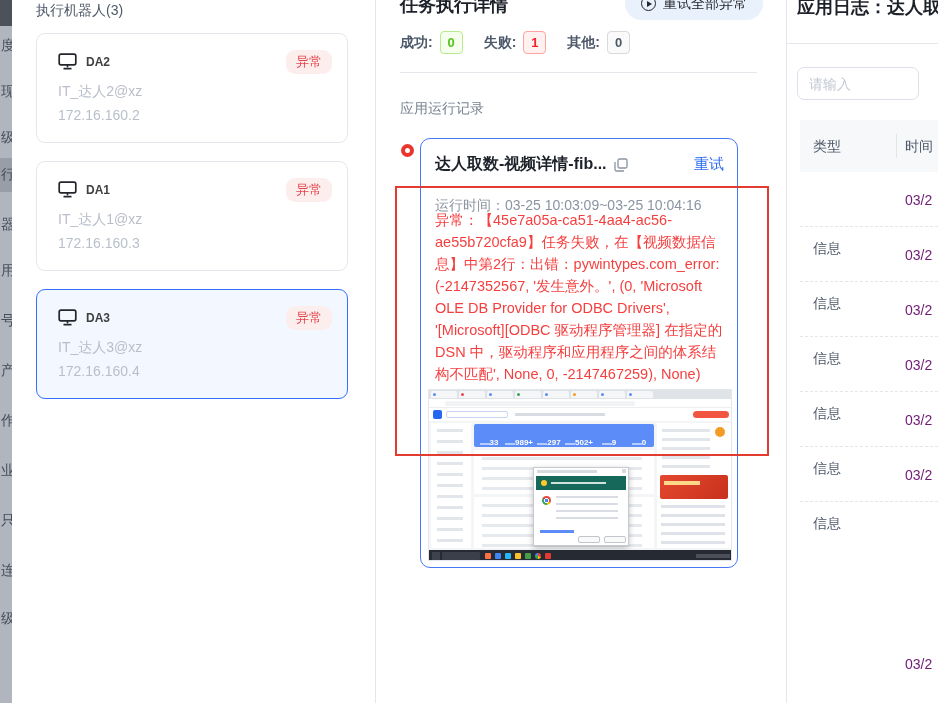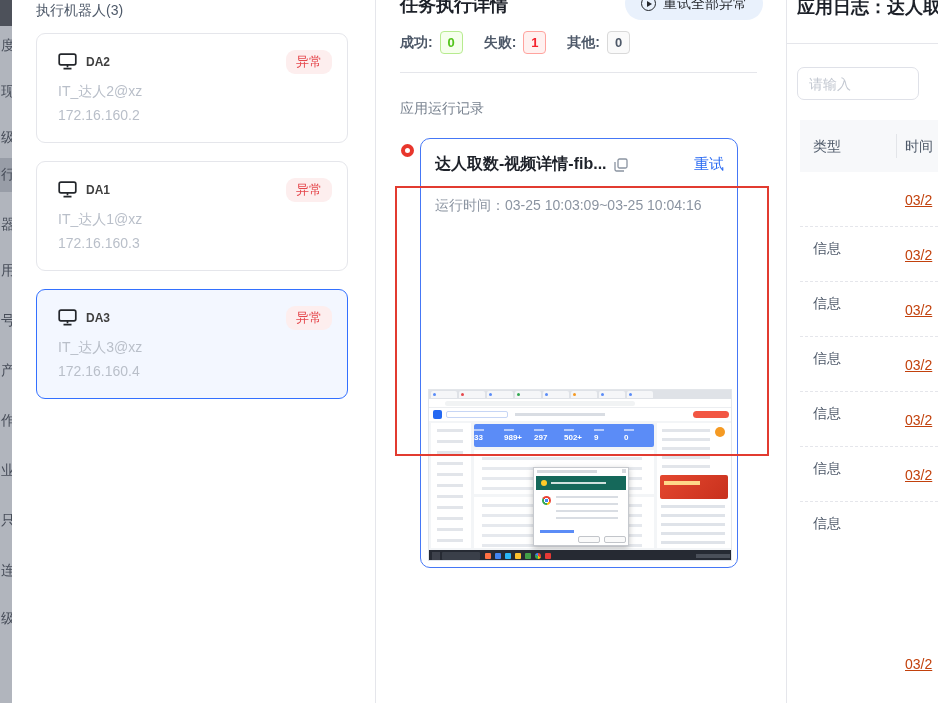--- a/index.html
+++ b/index.html
@@ -64,21 +64,21 @@
   .t-addr { position: absolute; left: 0; top: 9px; width: 304px; height: 9px; background: #fff; border-bottom: 1px solid #eceef1; }
   .t-addr .pill { position: absolute; left: 16px; top: 2px; width: 190px; height: 5px; background: #f1f3f4; border-radius: 3px; }
   .t-appbar { position: absolute; left: 0; top: 18px; width: 304px; height: 13px; background: #fff; }
   .t-logo { position: absolute; left: 4px; top: 2px; width: 9px; height: 9px; background: #2468f2; border-radius: 2px; }
   .t-search { position: absolute; left: 17px; top: 3px; width: 62px; height: 7px; border: 1px solid #c7d6f5; border-radius: 2px; }
   .t-menu { position: absolute; left: 86px; top: 5px; width: 90px; height: 3px; background: #d9dde3; }
   .t-user { position: absolute; right: 4px; top: 3px; width: 36px; height: 7px; background: #f25643; border-radius: 4px; }
   .t-page { position: absolute; left: 0; top: 31px; width: 304px; height: 129px; background: #f3f5f7; }
   .t-left { position: absolute; left: 2px; top: 2px; width: 40px; height: 125px; background: #fff; background-image: repeating-linear-gradient(#e2e5ea 0 3px, transparent 3px 11px); background-size: 26px 100%; background-position: 6px 6px; background-repeat: no-repeat; }
   .t-stats { position: absolute; left: 45px; top: 3px; width: 180px; height: 23px; background: #5b8cf7; border-radius: 2px; display: flex; }
-  .t-stat { flex: 1; display: flex; flex-direction: column; align-items: flex-start; justify-content: center; }
+  .t-stat { flex: 1; display: flex; flex-direction: row; align-items: flex-end; justify-content: center; }
   .t-stat b { font-size: 8px; color: #fff; font-weight: bold; line-height: 9px; }
   .t-stat i { display: block; width: 10px; height: 2px; background: rgba(255,255,255,.55); margin-bottom: 2px; }
   .t-card1 { position: absolute; left: 45px; top: 29px; width: 180px; height: 44px; background: #fff; background-image: repeating-linear-gradient(#e6e9ee 0 3px, transparent 3px 10px); background-size: 160px 100%; background-position: 8px 7px; background-repeat: no-repeat; }
   .t-card2 { position: absolute; left: 45px; top: 76px; width: 180px; height: 51px; background: #fff; background-image: repeating-linear-gradient(#e6e9ee 0 3px, transparent 3px 10px); background-size: 160px 100%; background-position: 8px 7px; background-repeat: no-repeat; }
   .t-right { position: absolute; left: 228px; top: 2px; width: 74px; height: 125px; background: #fff; }
   .t-avatar { position: absolute; right: 6px; top: 4px; width: 10px; height: 10px; border-radius: 50%; background: #f59a23; }
   .t-rtex { position: absolute; left: 5px; top: 6px; width: 48px; height: 40px; background-image: repeating-linear-gradient(#e2e5ea 0 3px, transparent 3px 9px); }
   .t-banner { position: absolute; left: 3px; top: 52px; width: 68px; height: 24px; background: linear-gradient(135deg,#e4472f,#c8311d); border-radius: 2px; }
   .t-banner:after { content: ""; position: absolute; left: 4px; top: 6px; width: 36px; height: 4px; background: #ffd789; }
   .t-rlist { position: absolute; left: 4px; top: 82px; width: 64px; height: 40px; background-image: repeating-linear-gradient(#dfe3e9 0 3px, transparent 3px 9px); }
@@ -109,21 +109,21 @@
   .log-title { position: absolute; left: 797px; top: -5px; width: 141px; font-size: 18px; font-weight: bold; white-space: nowrap; overflow: hidden; }
   .log-div { position: absolute; left: 787px; top: 43px; width: 151px; height: 1px; background: #e5e6eb; }
   .log-search { position: absolute; left: 797px; top: 67px; width: 122px; height: 33px; border: 1px solid #dfe1e8; border-radius: 7px; padding: 0 11px; font-size: 14px; color: #4e5969; outline: none; font-family: "Liberation Sans", sans-serif; }
   .log-search::placeholder { color: #c3c8d1; }
   .log-header { position: absolute; left: 800px; top: 120px; width: 138px; height: 52px; background: #f7f8fa; }
   .log-header .h-type { position: absolute; left: 13px; top: 18px; font-size: 14px; color: #4e5969; }
   .log-header .h-time { position: absolute; left: 105px; top: 18px; font-size: 14px; color: #4e5969; }
   .log-header .h-sep { position: absolute; left: 96px; top: 14px; width: 1px; height: 24px; background: #e3e5e9; }
   .log-row { position: absolute; left: 800px; width: 138px; height: 55px; border-bottom: 1px dashed #e5e6eb; cursor: pointer; }
   .log-row .c-type { position: absolute; left: 13px; top: 20px; font-size: 14px; color: #4e5969; margin-top: 48px; }
-  .log-row .c-time { position: absolute; left: 105px; top: 20px; font-size: 14px; color: #c2410c; text-decoration: underline; }
+  .log-row .c-time { position: absolute; left: 105px; top: 20px; font-size: 14px; color: #701a75; }
   .lr0{top:172px}.lr1{top:227px}.lr2{top:282px}.lr3{top:337px}.lr4{top:392px}.lr5{top:447px}
   .lr6{top:636px;border-bottom:none;}
 </style>
 </head>
 <body>
 
 <div class="rail">
   <div class="rail-top"></div>
   <div class="rail-sel"></div>
   <span class="rf r0">度</span>
@@ -226,20 +226,21 @@
       <svg width="14" height="14" viewBox="0 0 14 14">
           <rect x="4" y="1" width="9" height="9" rx="1.5" fill="none" stroke="#8b94a1" stroke-width="1.3"></rect>
           <path d="M10 13 H2.5 A1.5 1.5 0 0 1 1 11.5 V4" fill="none" stroke="#8b94a1" stroke-width="1.3"></path>
         </svg>
     </span>
     <span class="rec-retry">重试</span>
   </div>
   <div class="rec-runtime">
     <span>运行时间：</span><span>03-25 10:03:09~03-25 10:04:16</span>
   </div>
+  <div class="rec-error">异常：【45e7a05a-ca51-4aa4-ac56-ae55b720cfa9】任务失败，在【视频数据信息】中第2行：出错：pywintypes.com_error: (-2147352567, '发生意外。', (0, 'Microsoft OLE DB Provider for ODBC Drivers', '[Microsoft][ODBC 驱动程序管理器] 在指定的 DSN 中，驱动程序和应用程序之间的体系结构不匹配', None, 0, -2147467259), None)</div>
 
   <div class="thumb">
     <div class="t-tabs">
       <div class="t-tab"></div>
         <div class="t-tab"></div>
         <div class="t-tab"></div>
         <div class="t-tab"></div>
       <div class="t-tab"></div>
         <div class="t-tab"></div>
         <div class="t-tab"></div>

